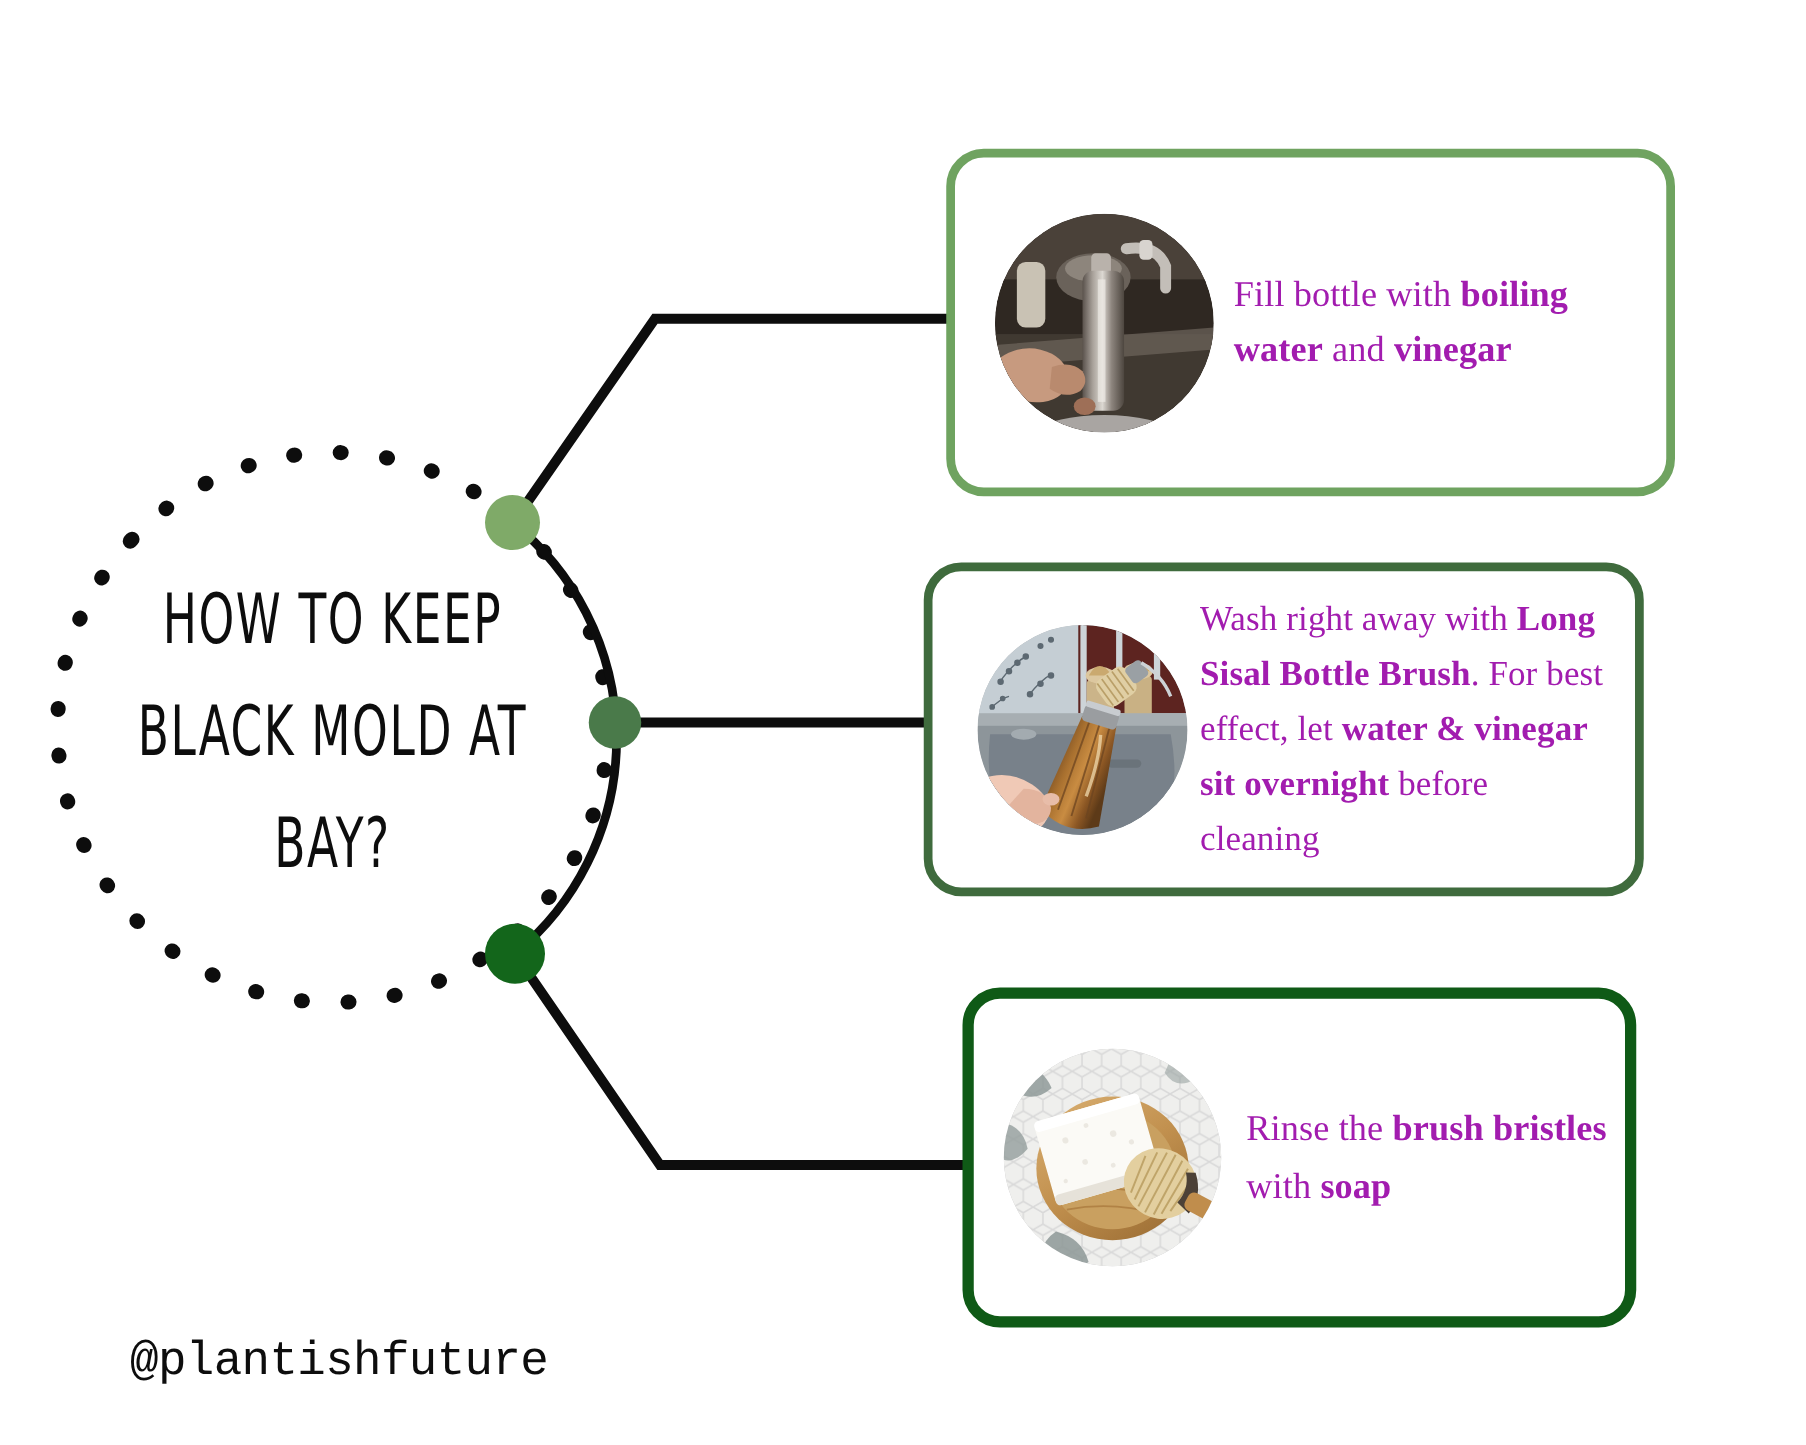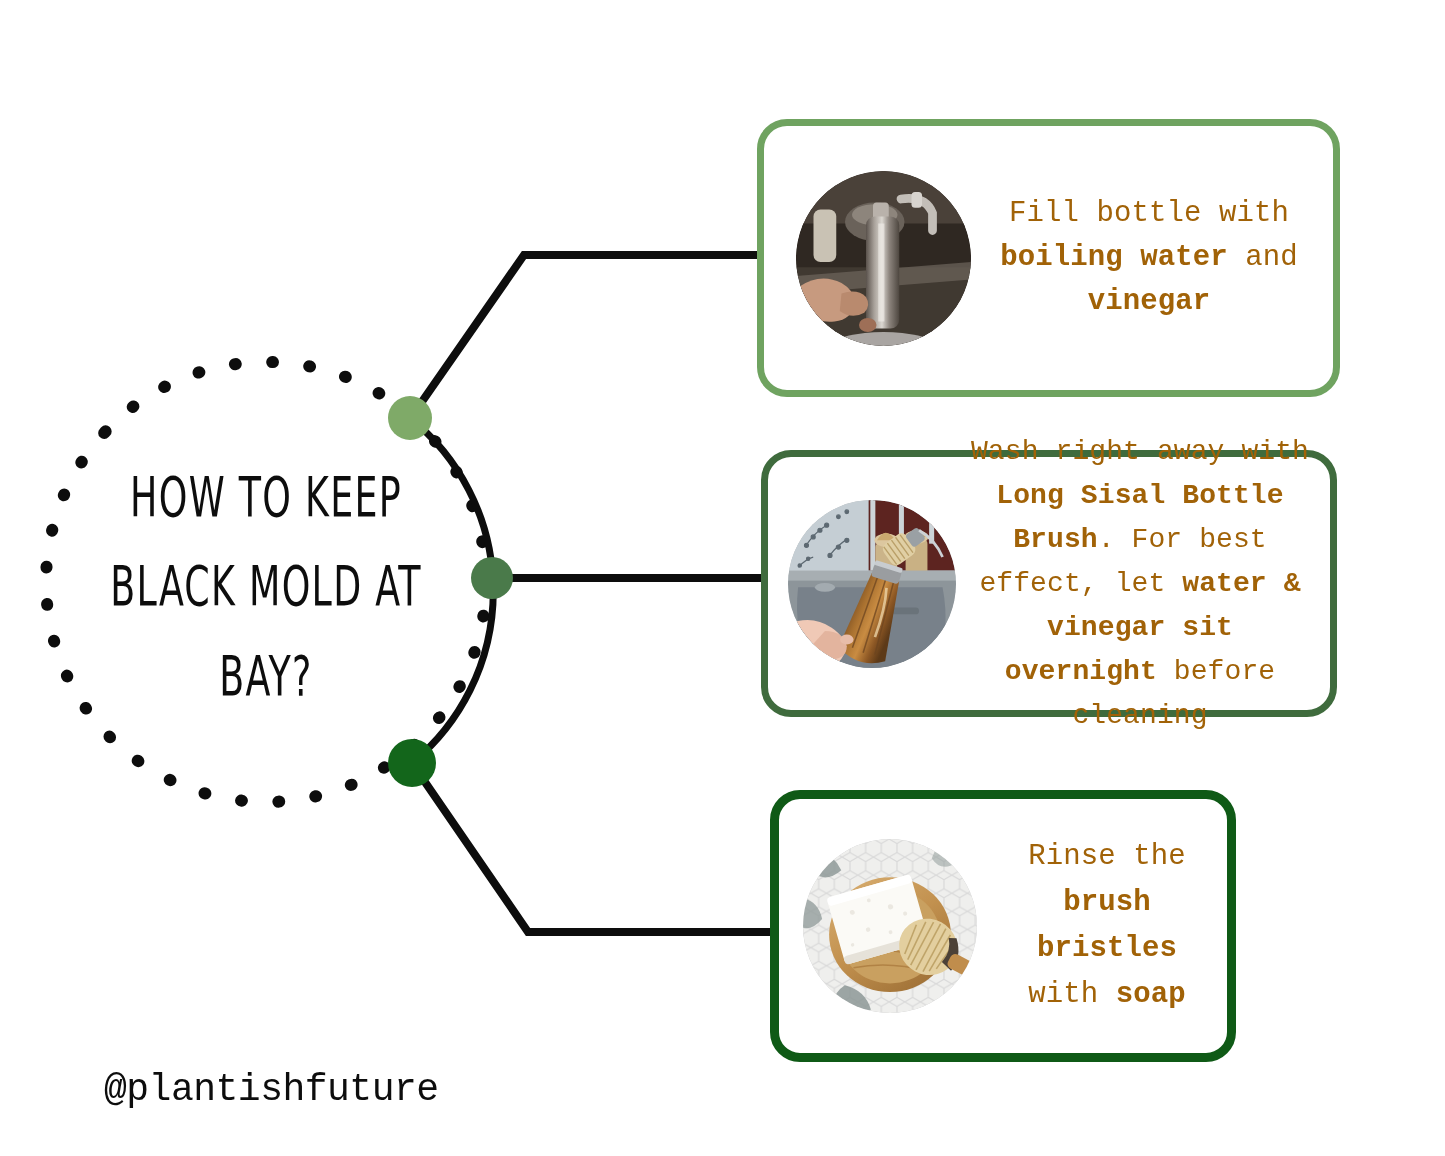--- a/index.html
+++ b/index.html
@@ -56,45 +56,44 @@
     align-items: center;
   }
   .card-photo {
     flex: 0 0 auto;
     border-radius: 50%;
     overflow: hidden;
     background: #cfcfcf;
   }
   .card-text {
     flex: 1 1 auto;
-    text-align: center;
-    color: #a16207;
-    font-family: Liberation Mono, monospace;
+    color: #a21caf;
+    font-family: Liberation Serif, serif;
     letter-spacing: 0.1px;
   }
   .card-text b { font-weight: 700; }
 
   #card-1 {
     left: 757px;  top: 119px;  width: 583px;  height: 278px;
     border: 7px solid #6fa360;
     padding: 0 22px 0 32px;
   }
   #card-1 .card-photo { width: 175px; height: 175px; }
   #card-1 .card-text  { font-size: 29px; line-height: 44px; padding-left: 16px; }
 
   #card-2 {
-    left: 761px;  top: 450px;  width: 576px;  height: 267px;
+    left: 739px;  top: 450px;  width: 576px;  height: 267px;
     border: 7px solid #3f6b3d;
-    padding: 0 16px 0 20px;
+    padding: 0 16px 0 36px;
   }
   #card-2 .card-photo { width: 168px; height: 168px; }
   #card-2 .card-text  { font-size: 28px; line-height: 44px; padding-left: 10px; }
 
   #card-3 {
-    left: 770px;  top: 790px;  width: 466px;  height: 272px;
+    left: 770px;  top: 790px;  width: 539px;  height: 272px;
     border: 9px solid #0f5a16;
     padding: 0 10px 0 24px;
   }
   #card-3 .card-photo { width: 174px; height: 174px; }
   #card-3 .card-text  { font-size: 29px; line-height: 46px; padding-left: 20px; }
 
   
   #handle {
     position: absolute;
     left: 104px;

